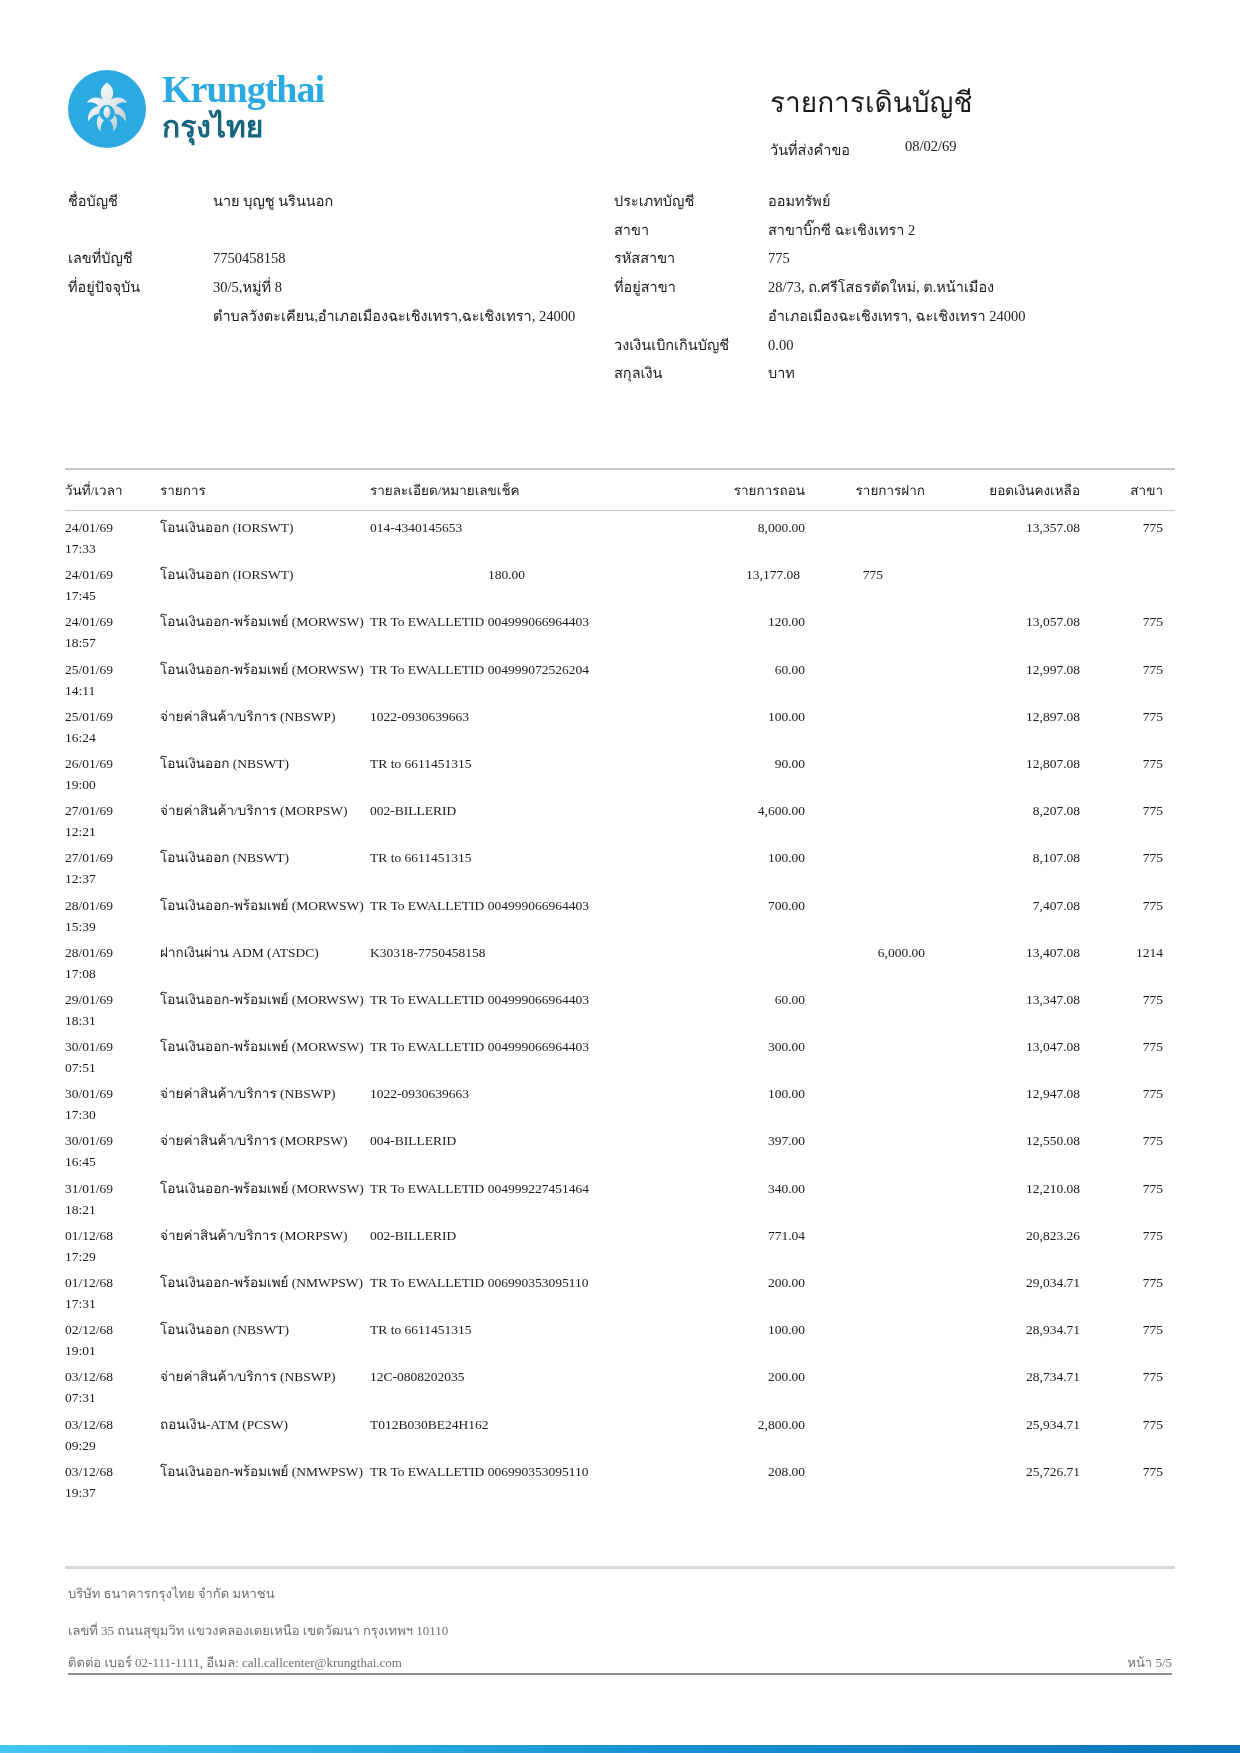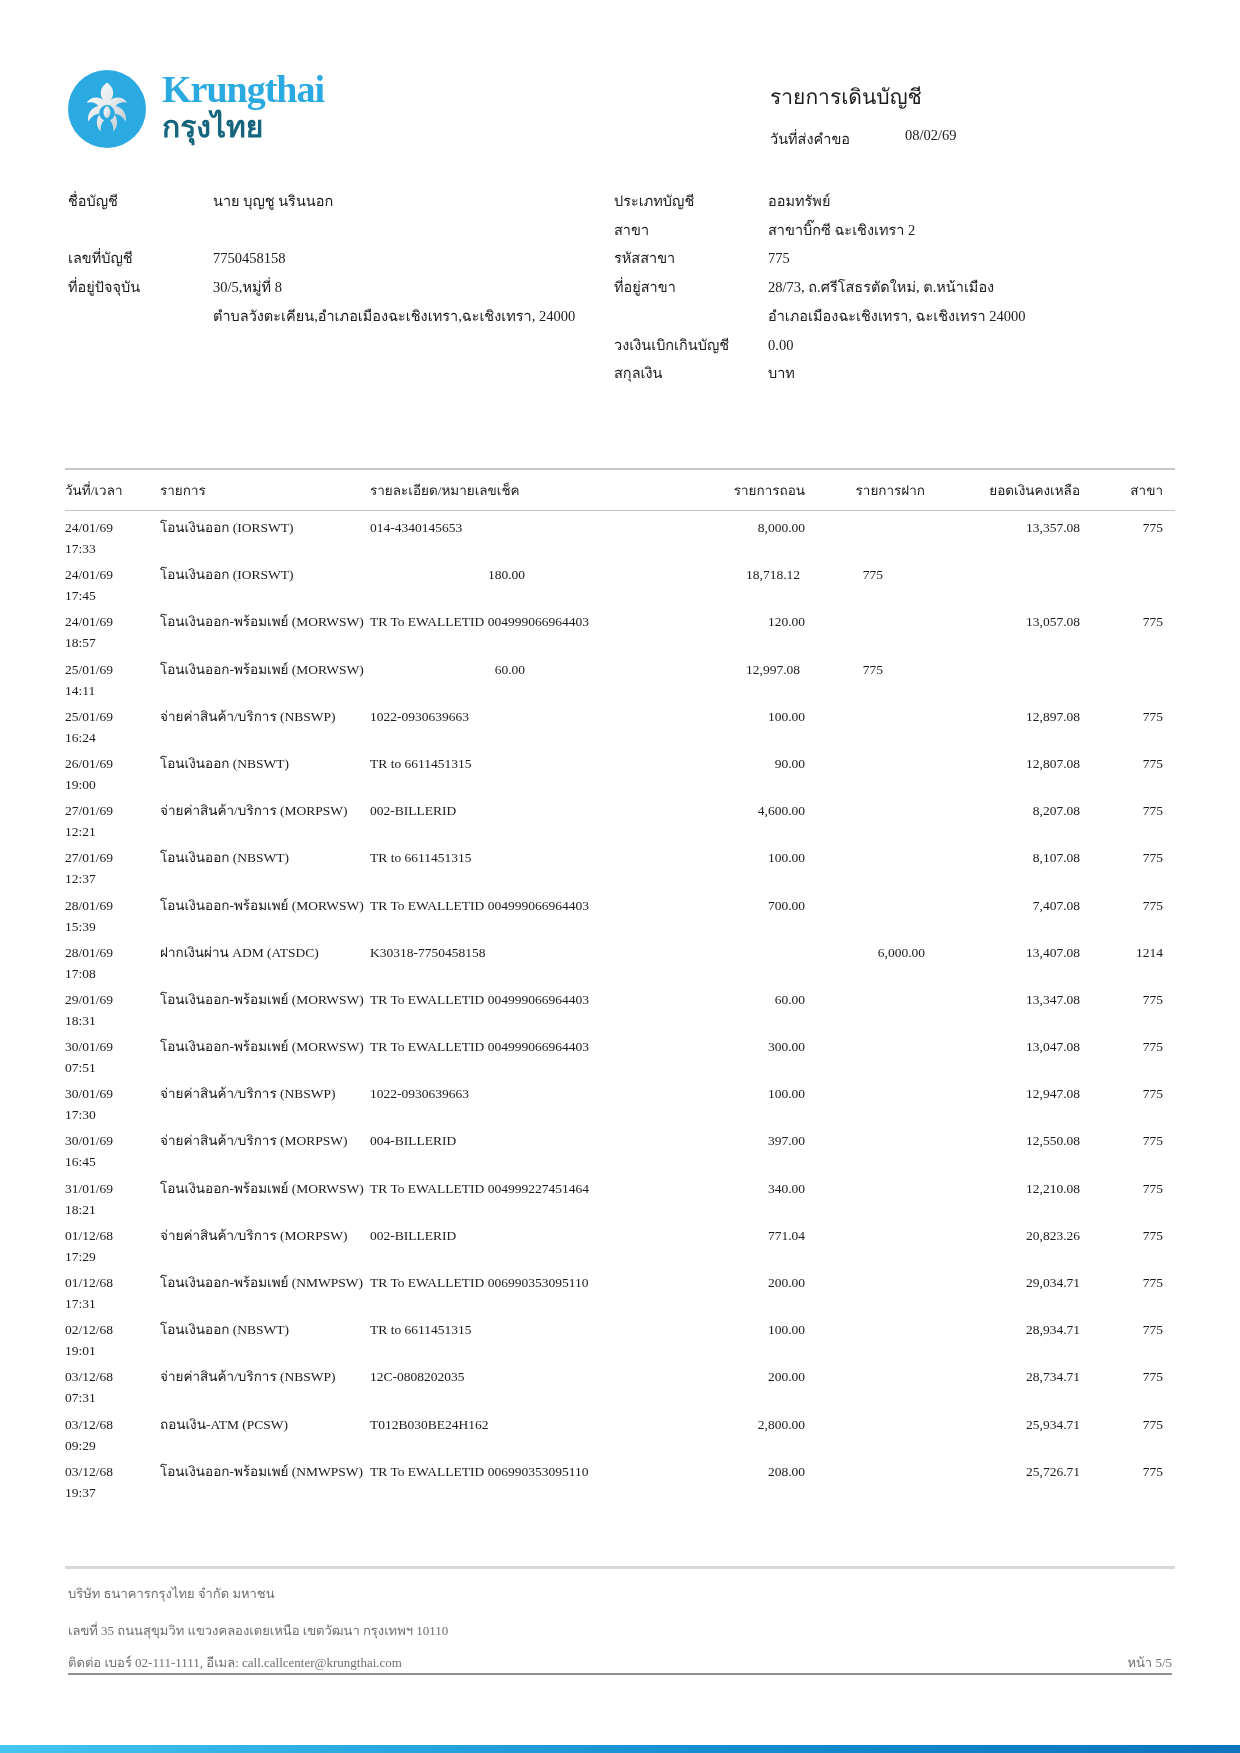--- a/index.html
+++ b/index.html
@@ -8,21 +8,21 @@
     font-family:Liberation Serif, serif;color:#1b1b1b;overflow:hidden;
   }
   
   .logo-wrap{position:absolute;left:68px;top:70px;display:flex;align-items:flex-start;}
   .logo-mark{width:78px;height:78px;flex:0 0 auto;}
   .logo-text{margin-left:16px;line-height:1;}
   .logo-en{font-size:38px;font-weight:700;color:var(--brand-blue);letter-spacing:-1px;}
   .logo-th{font-size:30px;font-weight:700;color:var(--brand-dark);margin-top:4px;}
   
   .doc-head{position:absolute;left:770px;top:80px;width:410px;font-size:14.5px;}
-  .doc-title{font-size:21px;margin-bottom:14px;}
+  .doc-title{font-size:28px;margin-bottom:14px;}
   .doc-line{margin-bottom:11px;white-space:nowrap;}
   .doc-line .lbl{display:inline-block;}
   .doc-line .val{display:inline-block;margin-left:8px;}
   .doc-line2{position:relative;height:20px;margin-bottom:9px;}
   .doc-line2 .lbl{position:absolute;left:0;top:0;}
   .doc-line2 .val{position:absolute;left:135px;top:0;}
   
   .acc-col{position:absolute;top:191px;font-size:14.5px;}
   .acc-left{left:68px;width:540px;}
   .acc-right{left:614px;width:566px;}
@@ -156,41 +156,42 @@
         <div class="c6">775</div>
       </div>
       <div class="trow">
         <div class="c0">
           <div>24/01/69</div>
           <div>17:45</div>
         </div>
         <div class="c1">โอนเงินออก (IORSWT)</div>
         <div class="c3">180.00</div>
         <div class="c4"></div>
-        <div class="c5">18,718.12</div>
+        <div class="c5">13,177.08</div>
         <div class="c6">775</div>
       </div>
       <div class="trow">
         <div class="c0">
           <div>24/01/69</div>
           <div>18:57</div>
         </div>
         <div class="c1">โอนเงินออก-พร้อมเพย์ (MORWSW)</div>
         <div class="c2">TR To EWALLETID 004999066964403</div>
         <div class="c3">120.00</div>
         <div class="c4"></div>
         <div class="c5">13,057.08</div>
         <div class="c6">775</div>
       </div>
       <div class="trow">
         <div class="c0">
           <div>25/01/69</div>
           <div>14:11</div>
         </div>
         <div class="c1">โอนเงินออก-พร้อมเพย์ (MORWSW)</div>
+        <div class="c2">TR To EWALLETID 004999072526204</div>
         <div class="c3">60.00</div>
         <div class="c4"></div>
         <div class="c5">12,997.08</div>
         <div class="c6">775</div>
       </div>
       <div class="trow">
         <div class="c0">
           <div>25/01/69</div>
           <div>16:24</div>
         </div>

